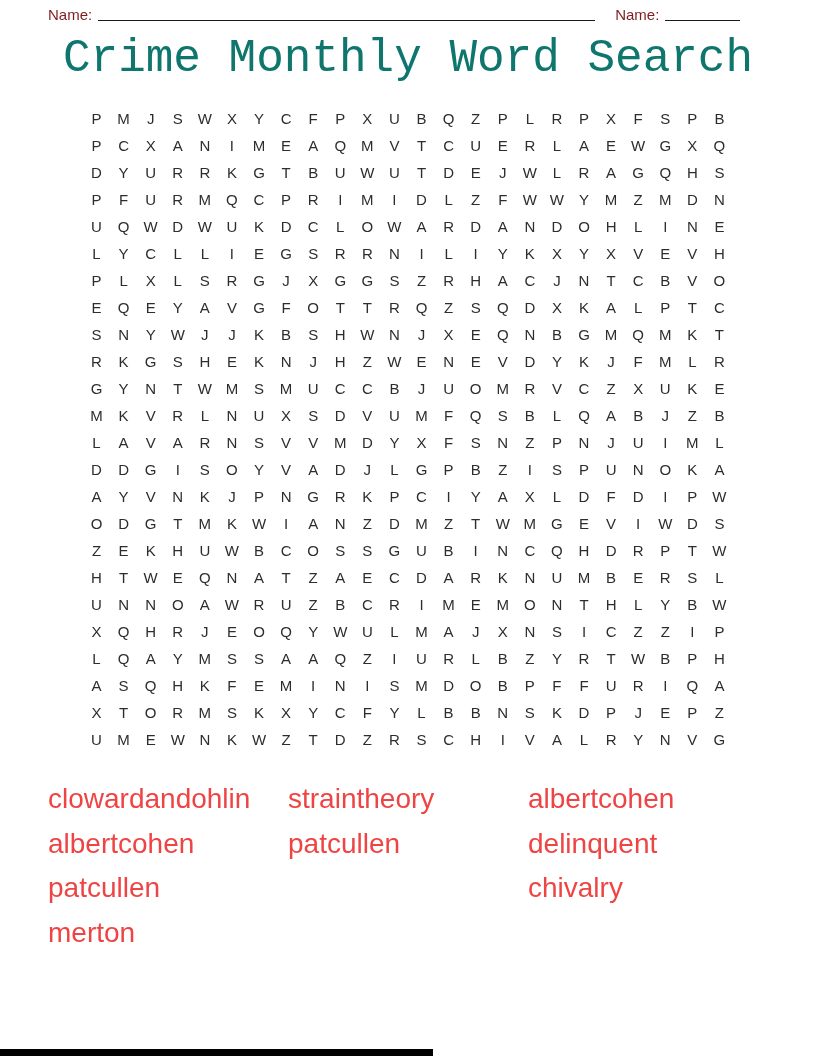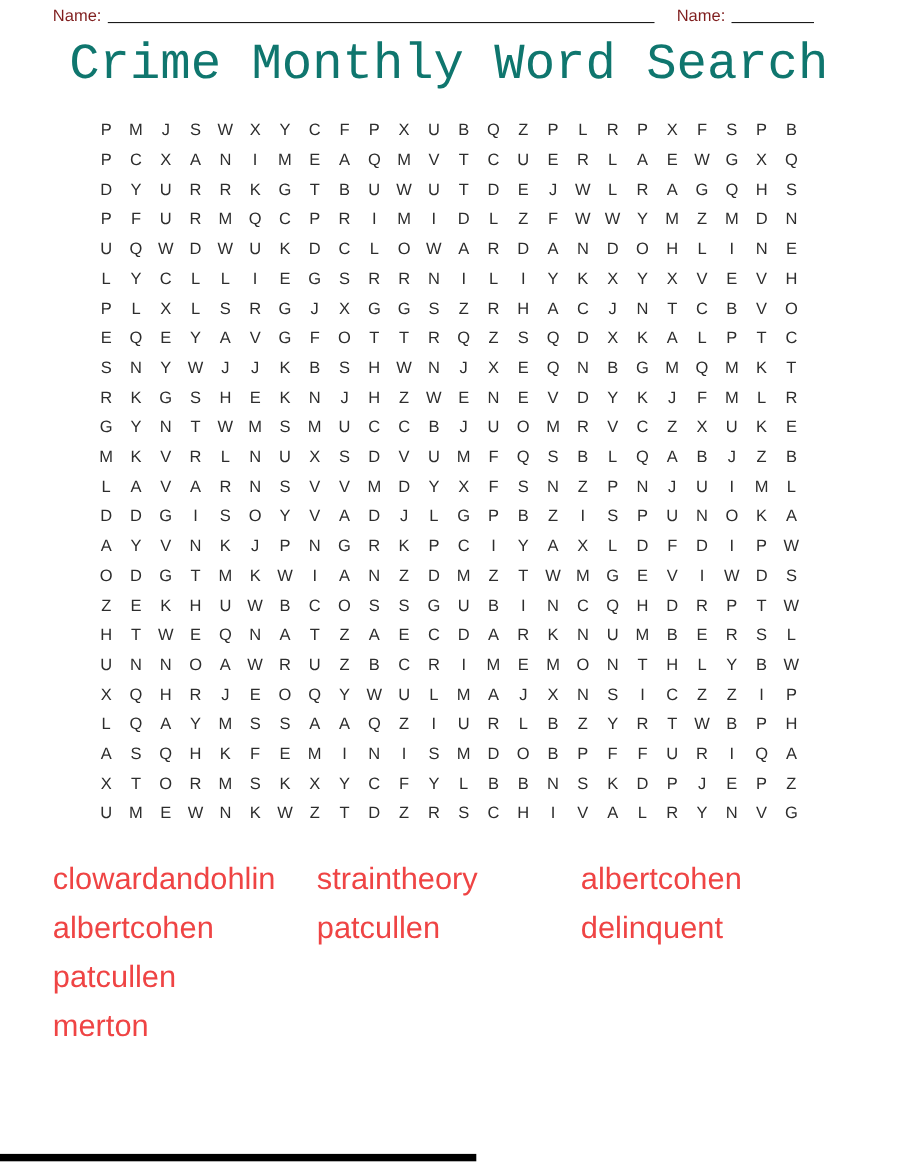--- a/index.html
+++ b/index.html
@@ -666,16 +666,17 @@
       <div class="word-item">patcullen</div>
       <div class="word-item">merton</div>
     </div>
     <div>
       <div class="word-item">straintheory</div>
       <div class="word-item">patcullen</div>
     </div>
     <div>
       <div class="word-item">albertcohen</div>
       <div class="word-item">delinquent</div>
+      <div class="word-item">chivalry</div>
     </div>
   </div>
 
 <div class="footer-bar"></div>
 
 </body></html>

